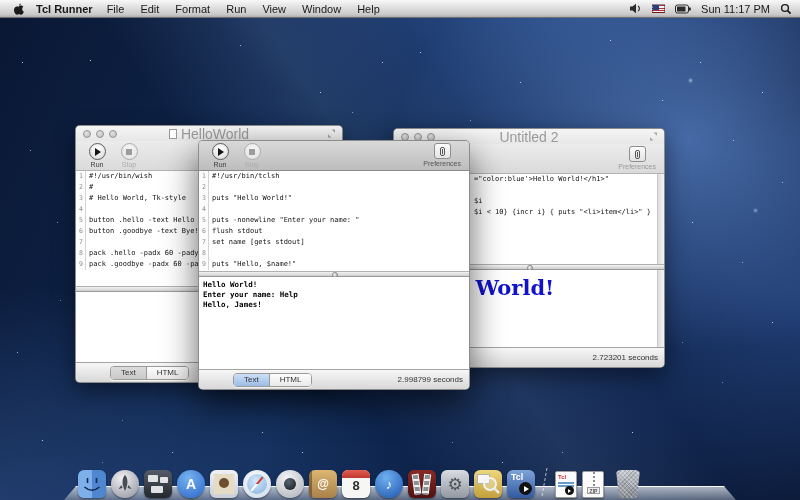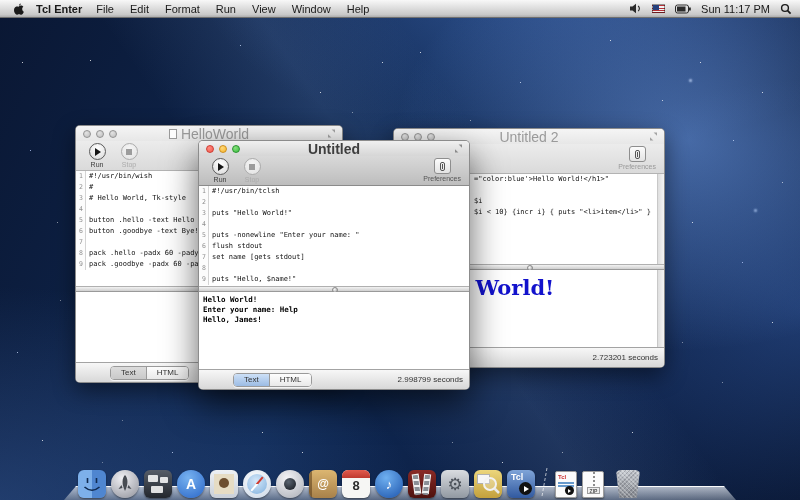--- a/index.html
+++ b/index.html
@@ -197,21 +197,21 @@
 <body>
 
 <div id="desktop">
   <div class="stars"></div>
 
   <div id="menubar">
     <svg class="apple" viewBox="0 0 17 17">
       <path d="M8.6 4.4 C8.5 3.2 9.4 2 10.6 1.8 C10.7 3 9.8 4.2 8.6 4.4 Z" fill="#1a1a1a"></path>
       <path d="M8.5 5.2 C10 3.8 12.6 4.0 13.8 5.8 C12.6 6.6 12.2 7.9 12.5 9.3 C12.8 10.8 13.9 11.6 14.4 11.8 C13.9 13.4 12.7 15.4 11.2 15.5 C10.2 15.6 9.8 14.9 8.5 14.9 C7.2 14.9 6.7 15.6 5.8 15.5 C4.3 15.4 3 13.2 2.6 11.6 C2 9.1 3 6.1 5.3 5.6 C6.4 5.3 7.6 5.8 8.5 5.8 Z" fill="#1a1a1a"></path>
     </svg>
-    <span class="appname">Tcl Enter</span>
+    <span class="appname">Tcl Runner</span>
     <div class="menu-items">
 
     <span>File</span>
         <span>Edit</span>
         <span>Format</span>
         <span>Run</span>
         <span>View</span>
         <span>Window</span>
         <span>Help</span>
       </div>
@@ -315,31 +315,20 @@
     <div class="out-pane"></div>
     <div class="bottombar">
       <div class="seg">
         <span class="sel-gray">Text</span>
         <span>HTML</span>
       </div>
     </div>
   </div>
 
   <div id="win-untitled" class="window w-front chrome-active">
-    <div class="titlebar">
-      <div class="lights">
-        <span class="light l-close"></span>
-        <span class="light l-min"></span>
-        <span class="light l-zoom"></span>
-      </div>
-      <span>Untitled</span>
-      <svg class="fs-arrows" viewBox="0 0 9 9">
-        <path d="M1 5.2 L1 8.6 L4.4 8.6 Z M8 3.8 L8 0.4 L4.6 0.4 Z" fill="#6e6e6e"></path>
-      </svg>
-    </div>
     <div class="toolbar">
       <div class="tb-btn">
         <div class="tb-circle">
             <span class="play-glyph"></span>
           </div>
         <div class="tb-label">Run</div>
       </div>
       <div class="tb-btn">
         <div class="tb-circle disabled">
             <span class="stop-glyph"></span>

